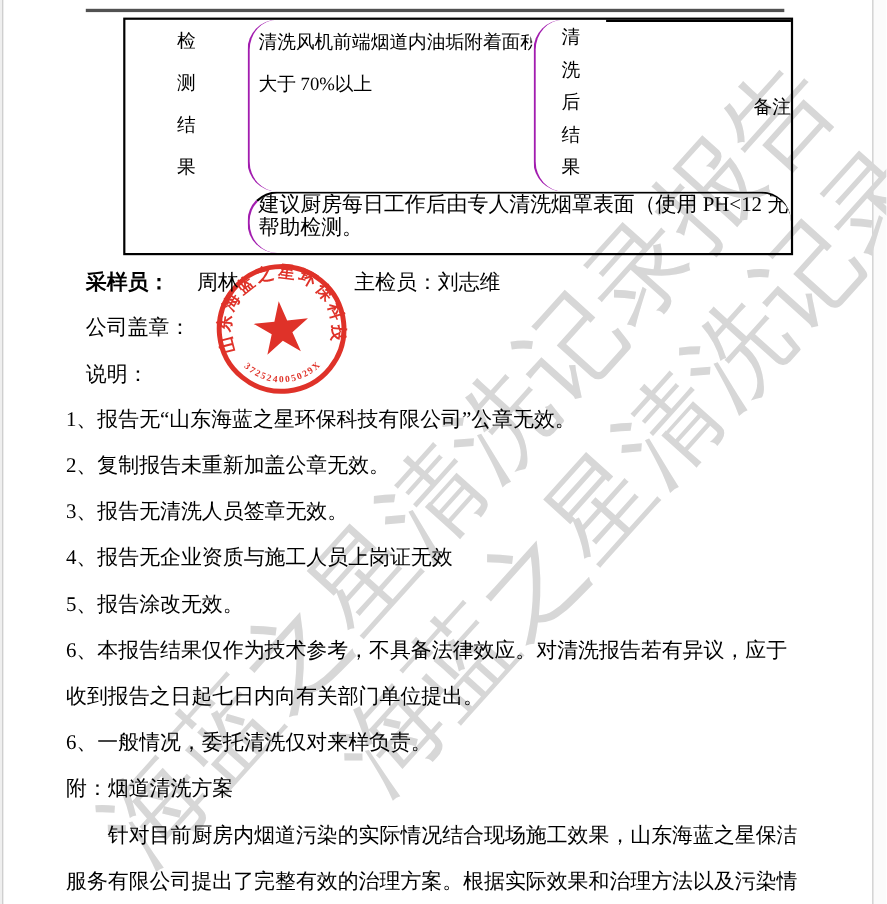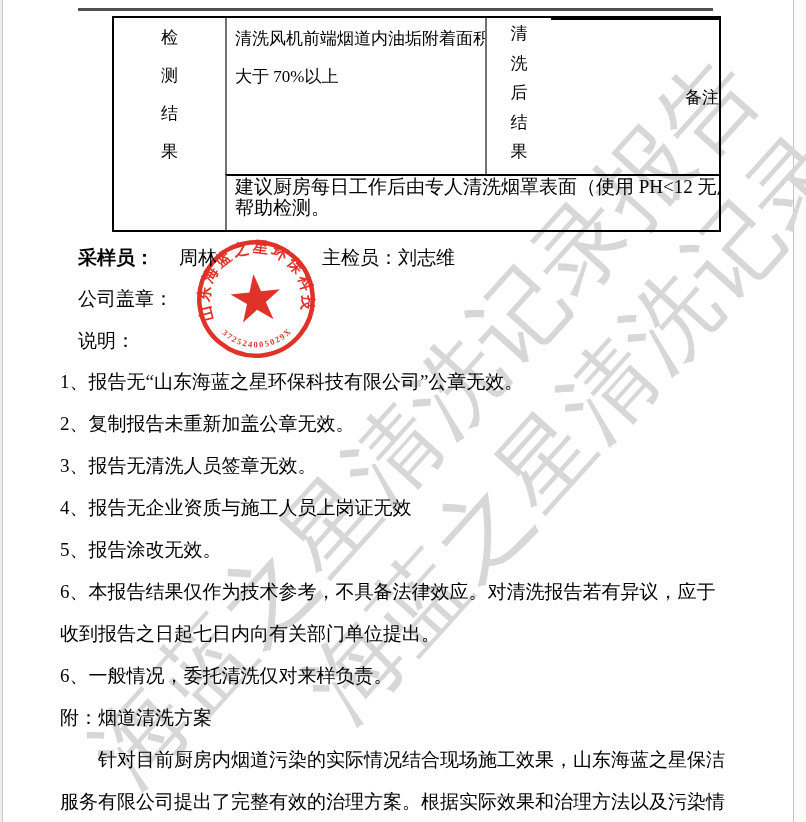--- a/index.html
+++ b/index.html
@@ -24,21 +24,21 @@
   
   .top-rule{position:absolute;left:78px;top:8px;width:635px;height:3px;background:#515151;z-index:1;}
   
   .report-table{
     position:absolute;left:112px;top:16px;width:605px;height:212px;
     border:2px solid #000;display:grid;
     grid-template-columns:111px 260px 66px 168px;
     grid-template-rows:156px 56px;z-index:1;background:transparent;
   }
   .cell{box-sizing:border-box;overflow:hidden;}
-  .bl{border-left:2px solid #737373;}
+  .bl{border-left:2px solid #a21caf;border-radius:27px;}
   .bt{border-top:2px solid #000;}
   .vlabel{display:flex;flex-direction:column;align-items:center;font-size:17px;padding-top:1px;}
   .vlabel.lh38 span{line-height:38px;}
   .vlabel.lh29 span{line-height:29.5px;}
   .cellbody{font-size:17px;padding:2px 6px 0 8px;}
   .cellbody.lh38 div{line-height:38px;white-space:nowrap;}
   .cellbody.lh29 div{line-height:29.5px;white-space:nowrap;}
   .remark-label{display:flex;align-items:center;justify-content:flex-end;font-size:17px;}
   .remark-body{font-size:19px;padding:1px 4px 0 8px;grid-column:2/5;}
   .remark-body div{line-height:20.5px;white-space:nowrap;}

